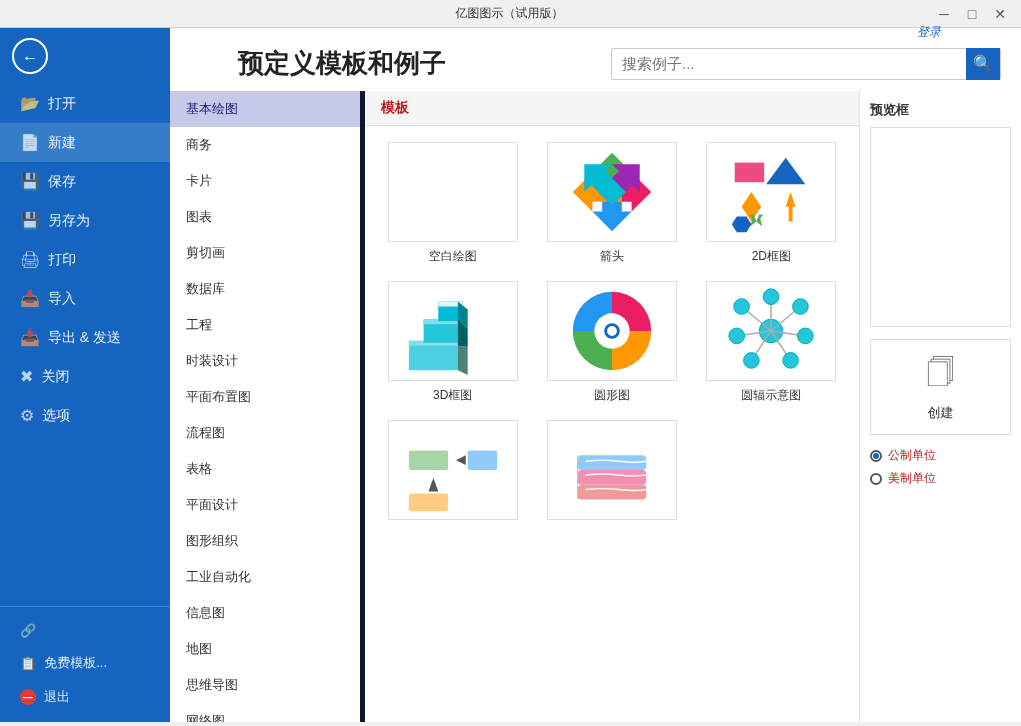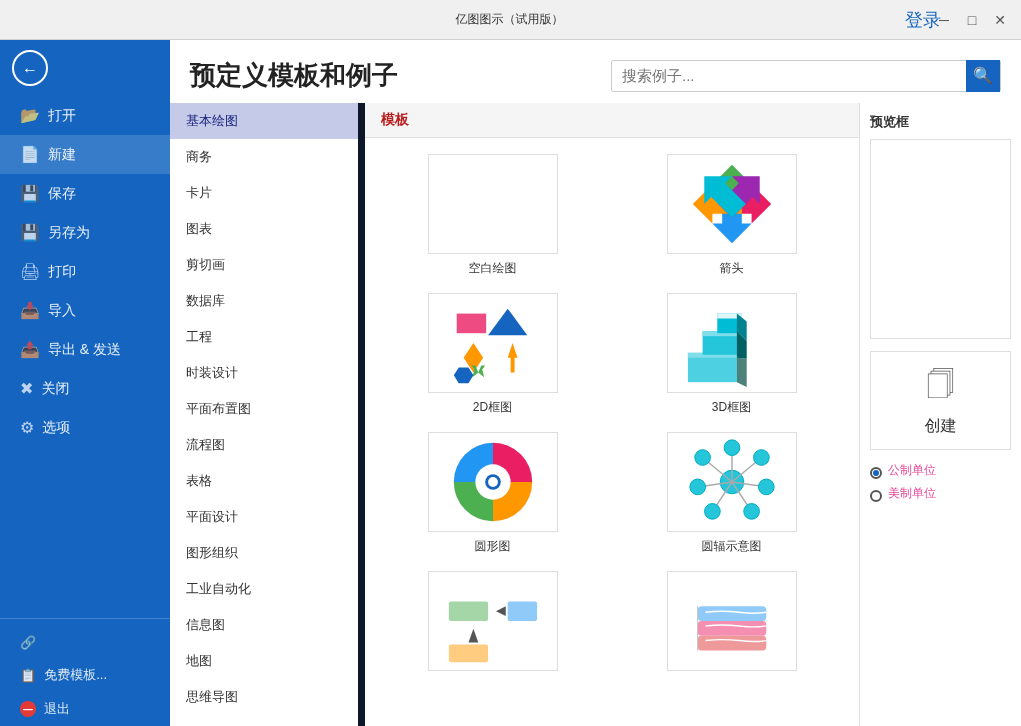--- a/index.html
+++ b/index.html
@@ -1,19 +1,19 @@
 <!DOCTYPE html>
 <html><head>
   <meta charset="utf-8">
   <style>
     * { margin: 0; padding: 0; box-sizing: border-box; }
     body { width: 1021px; height: 726px; font-family: "Microsoft YaHei", SimHei, sans-serif; overflow: hidden; background: #f0f0f0; }
 
     .title-bar {
-      height: 40px;
+      height: 28px;
       background: #f0f0f0;
       display: flex;
       align-items: center;
       justify-content: space-between;
       padding: 0 8px;
       border-bottom: 1px solid #d0d0d0;
     }
     .title-bar-title {
       flex: 1;
       text-align: center;
@@ -24,22 +24,22 @@
       display: flex;
       gap: 2px;
     }
     .title-bar-btn {
       width: 26px; height: 26px;
       display: flex; align-items: center; justify-content: center;
       font-size: 14px; cursor: pointer; color: #555;
     }
     .title-bar-login {
       position: absolute;
-      right: 80px; top: 8px;
-      font-size: 18px; color: #1565c0; cursor: pointer;
+      right: 80px; top: 24px;
+      font-size: 12px; color: #1565c0; cursor: pointer; font-style: italic;
     }
 
     .app-body {
       display: flex;
       height: calc(726px - 32px);
     }
 
     
     .sidebar {
       width: 170px;
@@ -111,20 +111,21 @@
     }
 
     .main-header {
       padding: 18px 20px 10px;
       font-size: 26px;
       font-weight: bold;
       color: #222;
       display: flex;
       align-items: center;
       justify-content: space-between;
+      margin-left: 48px;
     }
 
     .search-bar {
       display: flex;
       align-items: center;
       border: 1px solid #ccc;
       border-radius: 2px;
       width: 390px;
       height: 32px;
       background: white;
@@ -147,21 +148,21 @@
 
     .content-row {
       display: flex;
       flex: 1;
       overflow: hidden;
     }
 
     
     .category-panel {
       width: 195px;
-      border-right: 7px solid #0f172a;
+      border-right: 5px solid #0f172a;
       overflow-y: auto;
       flex-shrink: 0;
       position: relative;
     }
     .category-list {
       list-style: none;
     }
     .category-item {
       padding: 9px 16px;
       font-size: 13px;
@@ -185,21 +186,21 @@
       padding: 8px 16px;
       font-size: 14px;
       font-weight: bold;
       color: #b91c1c;
       background: #f5f5f5;
       border-bottom: 1px solid #e0e0e0;
     }
 
     .template-grid {
       display: grid;
-      grid-template-columns: repeat(2, 1fr);
+      grid-template-columns: repeat(3, 1fr);
       gap: 16px;
       padding: 16px;
     }
 
     .template-item {
       display: flex;
       flex-direction: column;
       align-items: center;
       cursor: pointer;
     }
@@ -254,34 +255,34 @@
       padding: 12px;
       cursor: pointer;
       margin-bottom: 12px;
       gap: 4px;
     }
     .create-icon {
       font-size: 28px;
       color: #555;
     }
     .create-label {
-      font-size: 16px;
+      font-size: 13px;
       color: #333;
     }
     .unit-options {
       display: flex;
       flex-direction: column;
       gap: 6px;
     }
     .unit-option {
       display: flex;
-      align-items: flex-end;
+      align-items: center;
       gap: 6px;
       font-size: 12px;
-      color: #ec4899;
+      color: #b91c1c;
       cursor: pointer;
     }
     .radio-circle {
       width: 12px; height: 12px;
       border-radius: 50%;
       border: 2px solid #555;
       display: flex; align-items: center; justify-content: center;
     }
     .radio-circle.selected::after {
       content: '';

